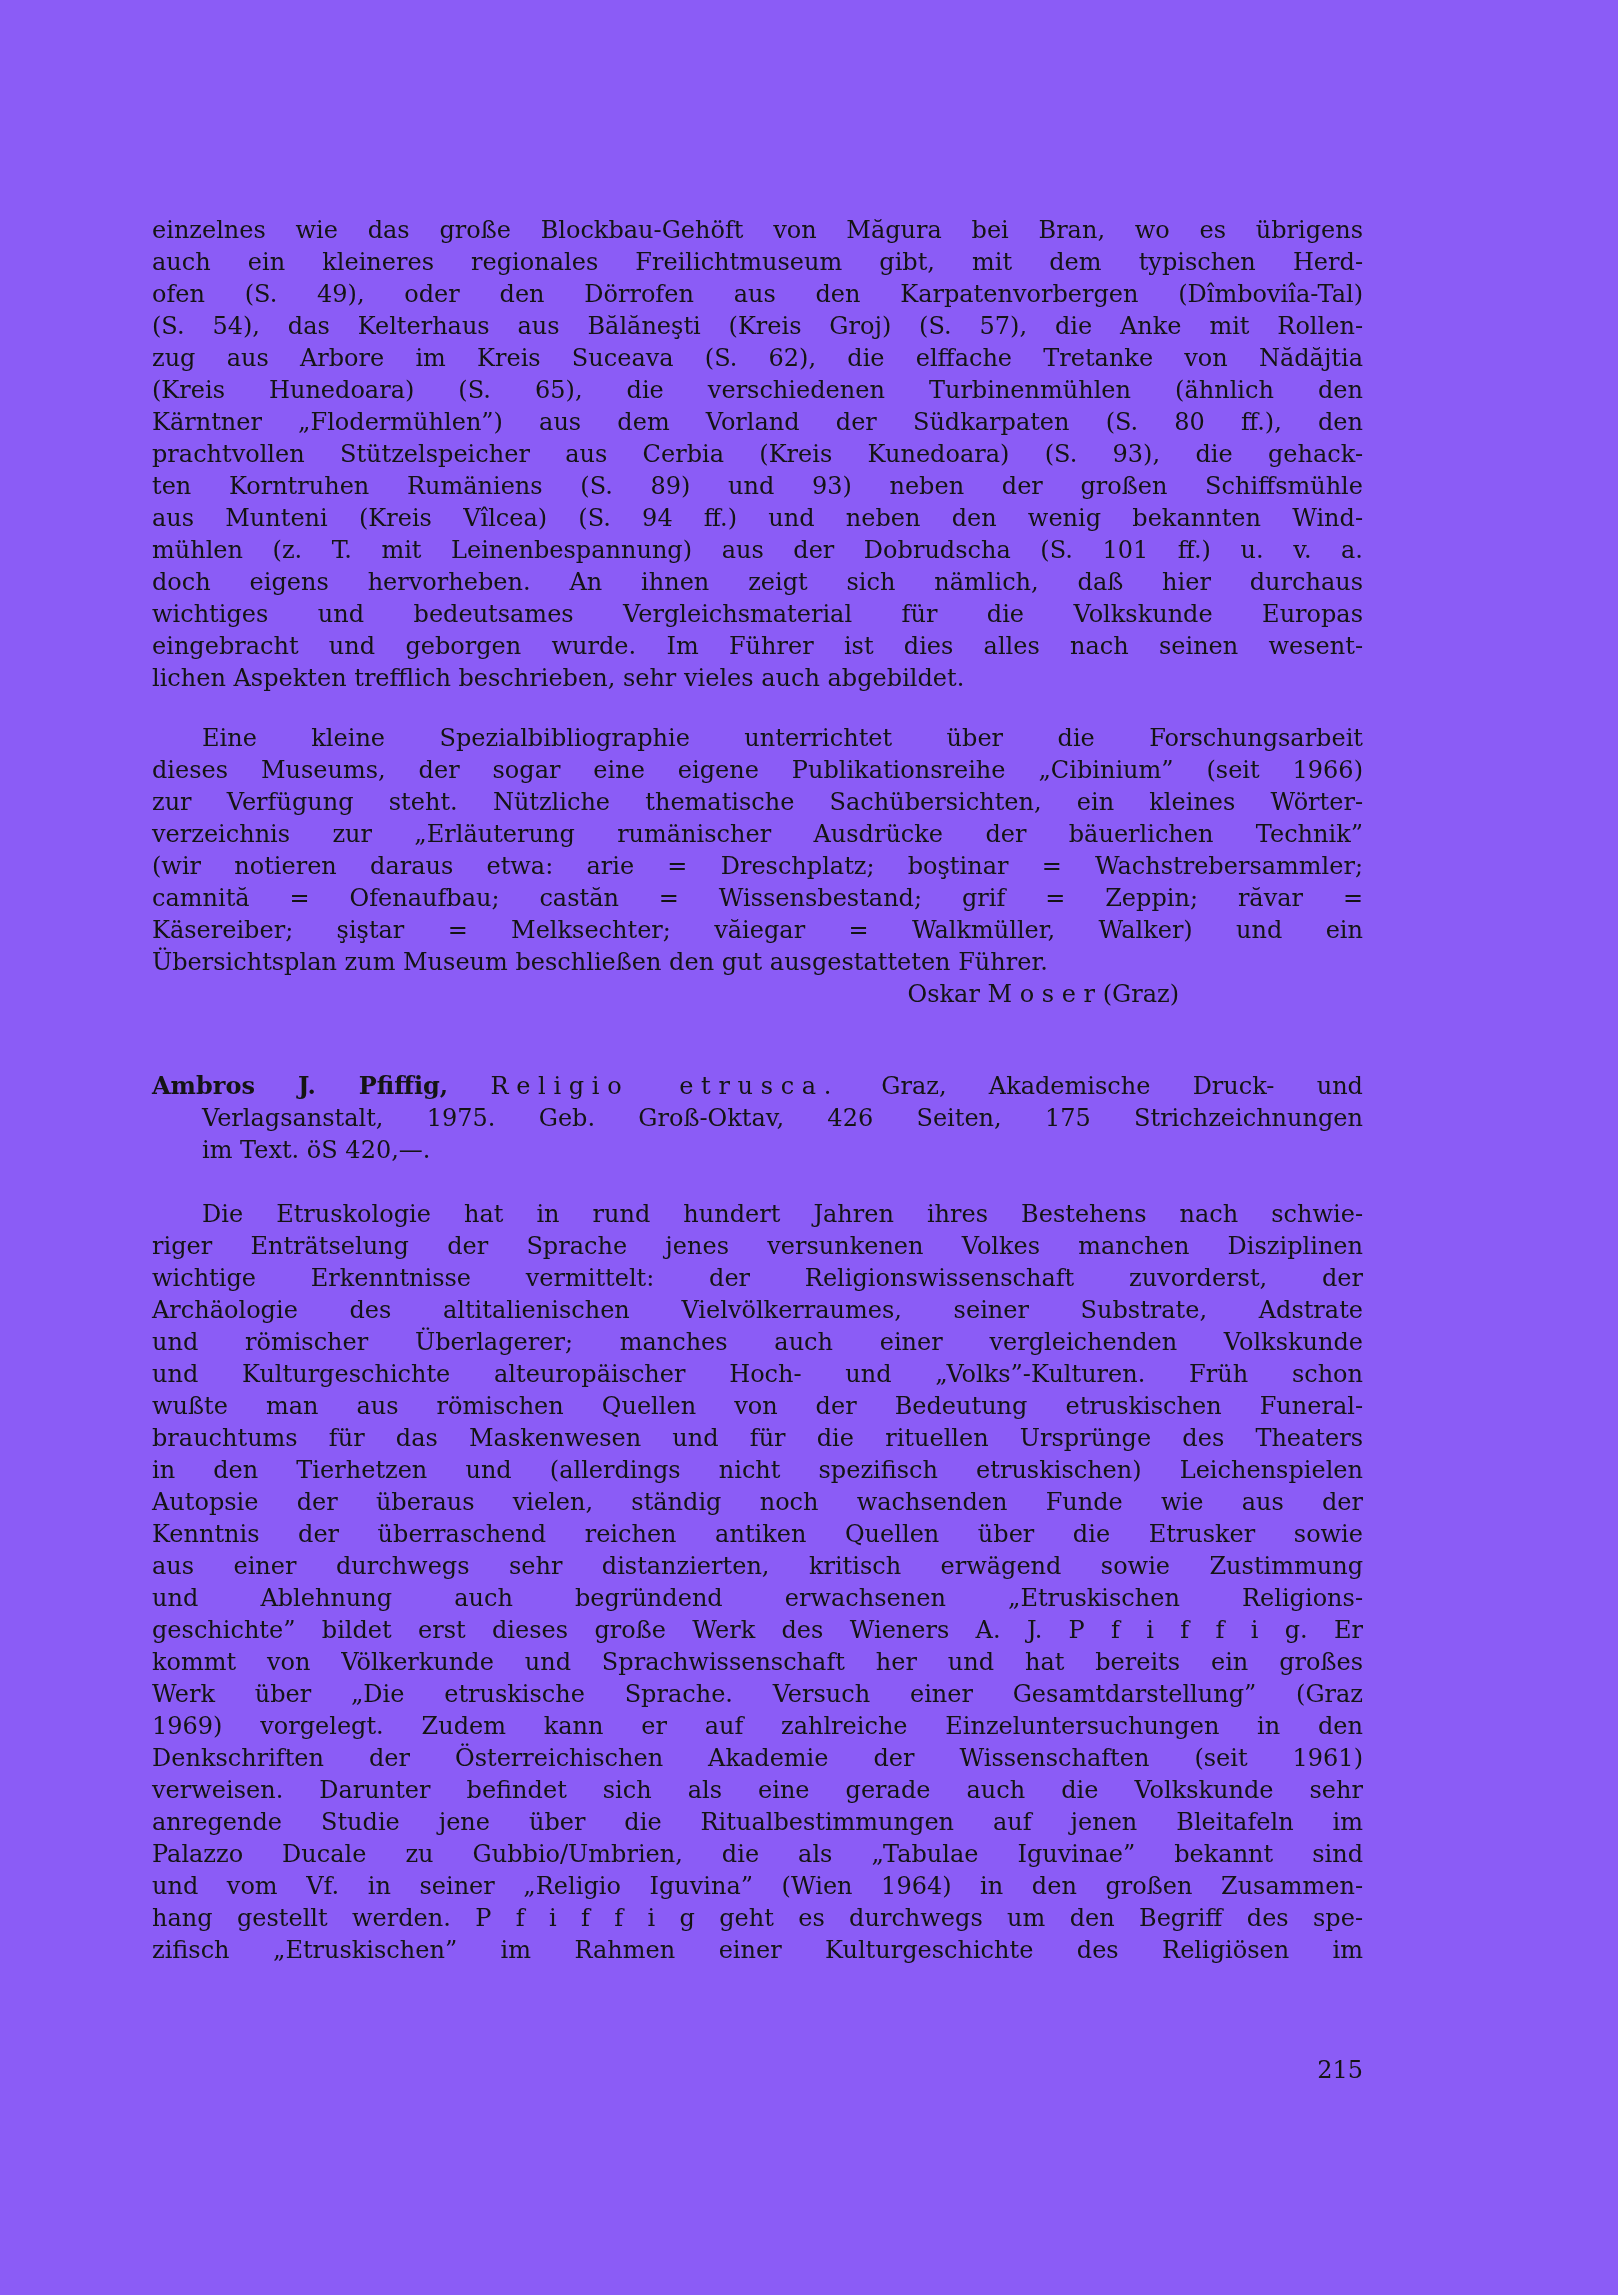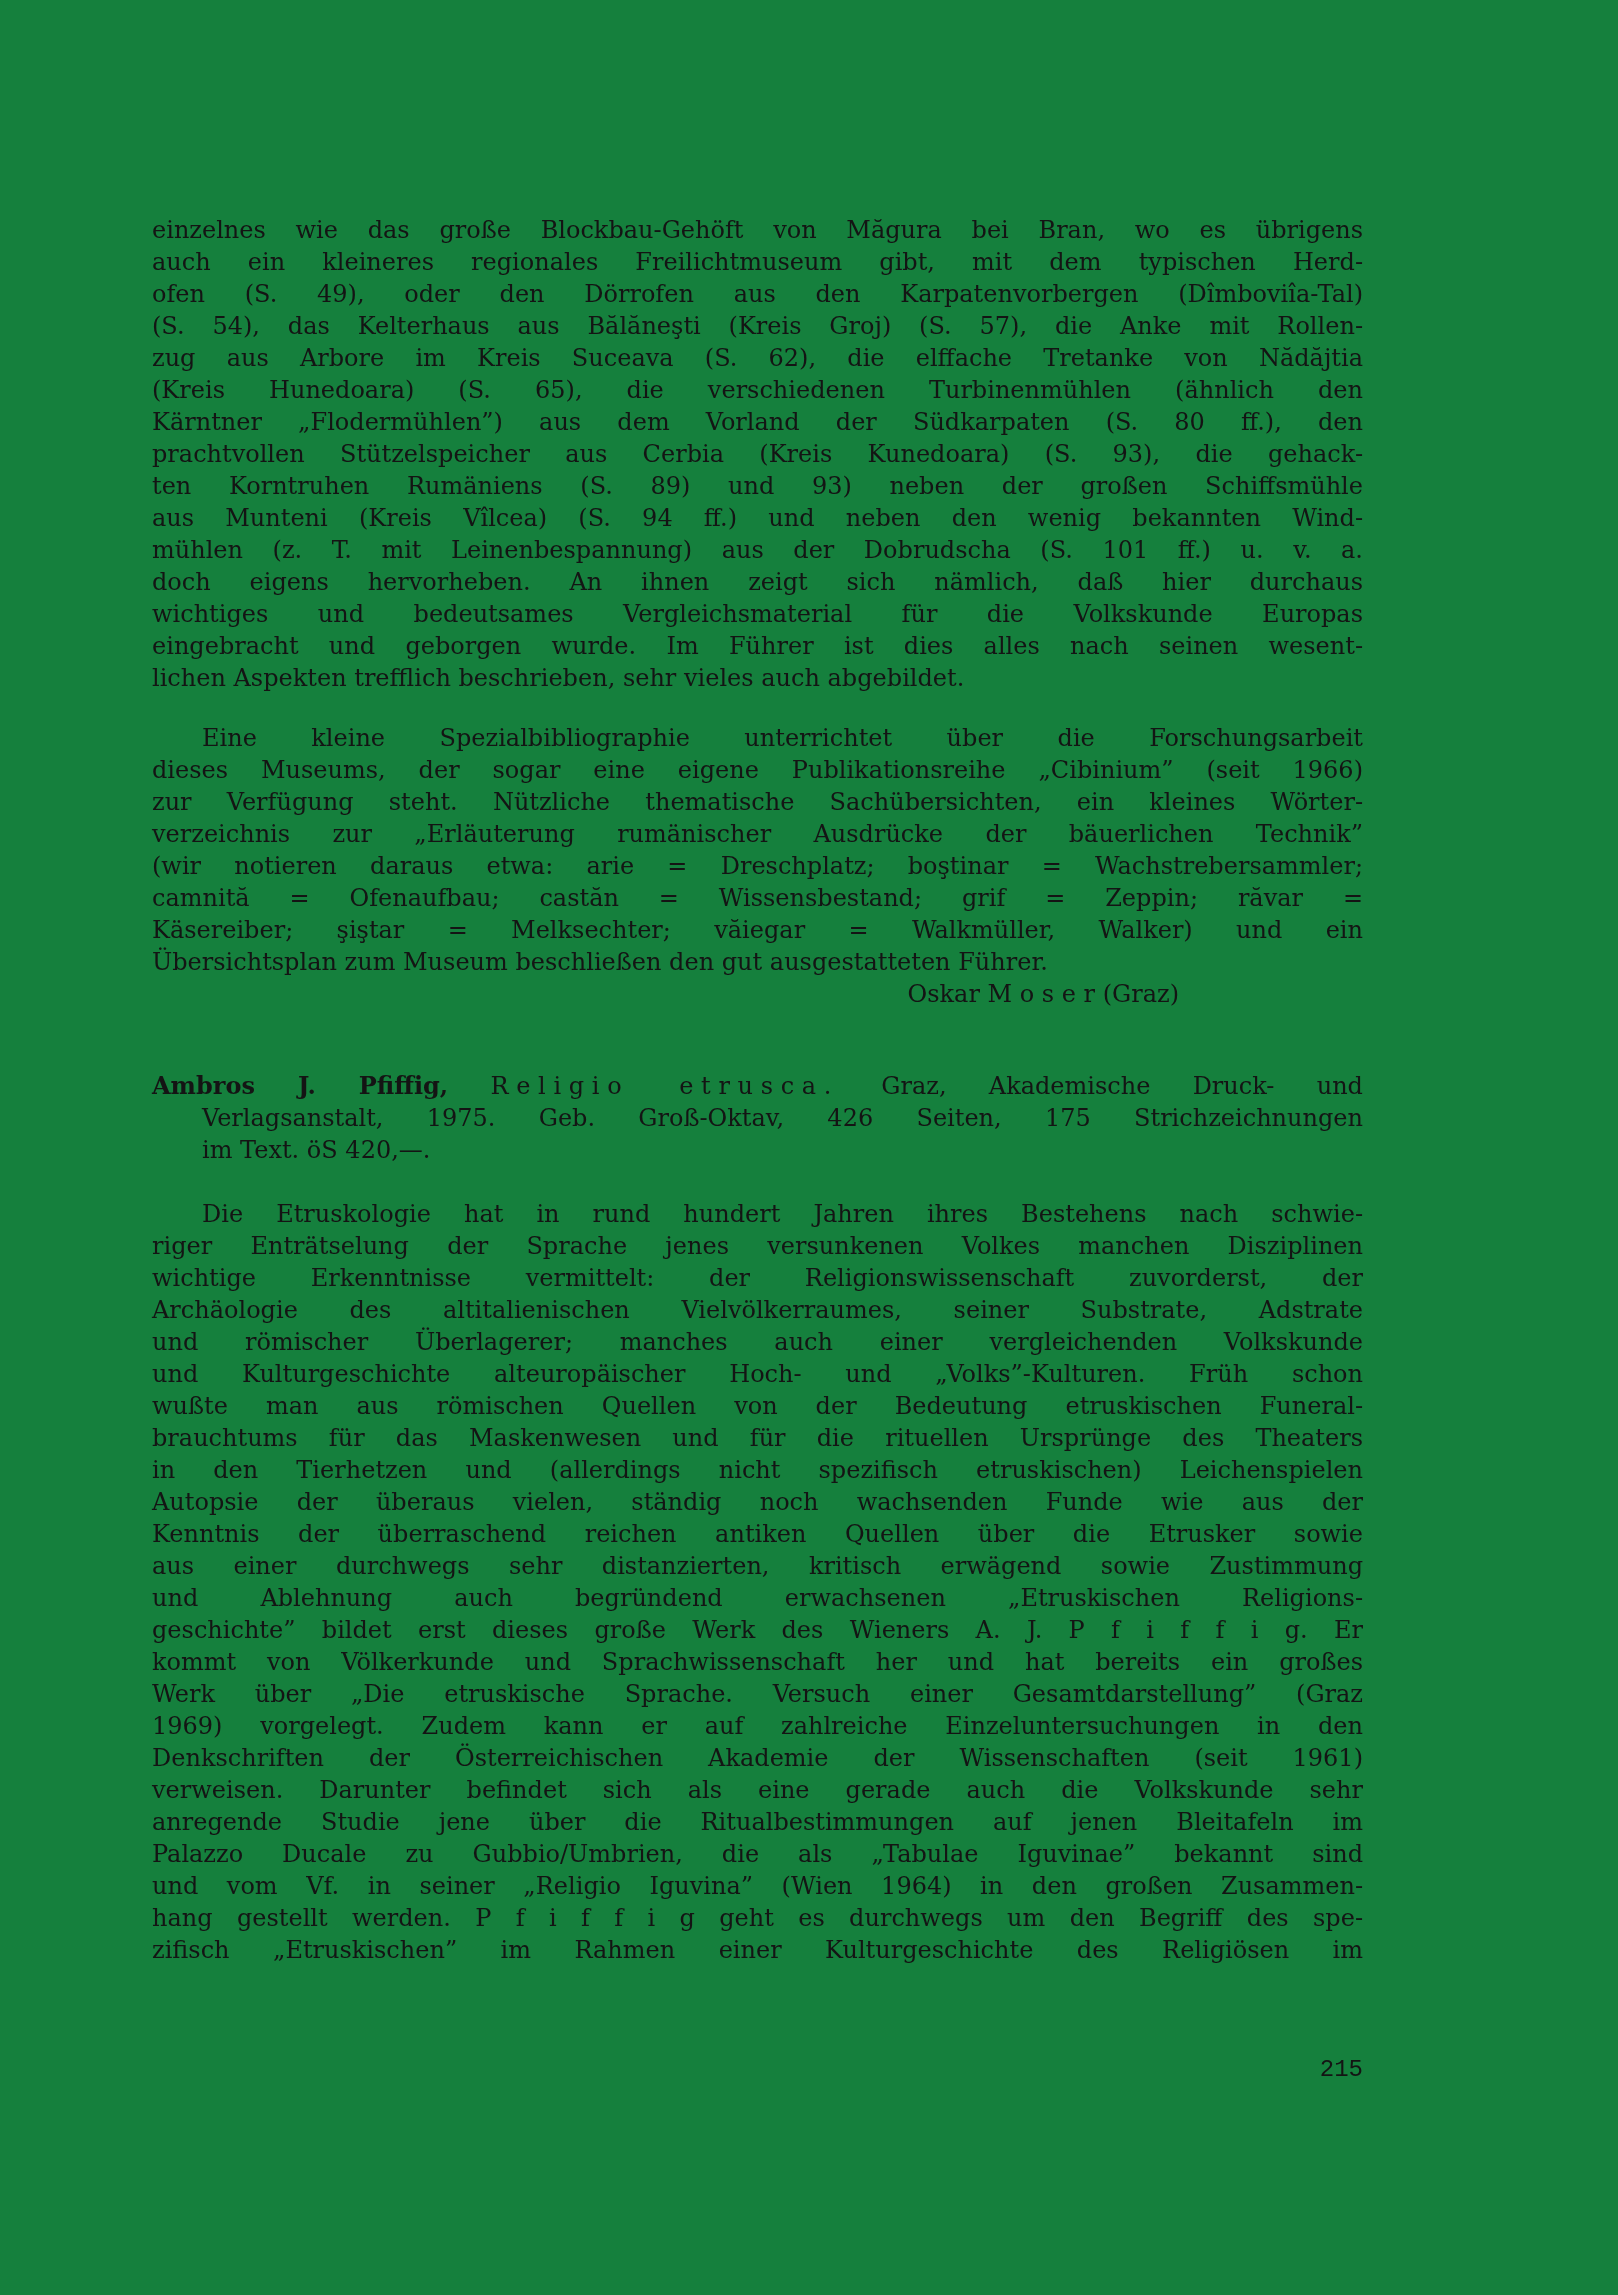--- a/index.html
+++ b/index.html
@@ -1,20 +1,20 @@
 <!DOCTYPE html>
 <html style="font-size:13px"><head>
 <meta charset="utf-8">
 <style>
   html, body { margin: 0; padding: 0; }
   .page {
     position: relative;
     width: 1618px;
     height: 2295px;
-    background: #15803d;
+    background: #8b5cf6;
     color: #141414;
     font-family: "DejaVu Serif", "Liberation Serif", serif;
     overflow: hidden;
   }
   .textcol {
     position: absolute;
     left: 152px;
     top: 214px;
     width: 1211px;
     font-size: 24px;
@@ -42,21 +42,20 @@
   .bold { font-weight: bold; }
   .spaced { letter-spacing: 0.32em; }
   .pagenum {
     position: absolute;
     top: 2054px;
     left: 152px;
     width: 1211px;
     text-align: right;
     font-size: 24px;
     line-height: 32px;
-    font-family: Liberation Mono, monospace;
   }
 </style>
 </head>
 <body>
 
 <div class="page">
 
   <div class="textcol">
 
     <div class="para">

